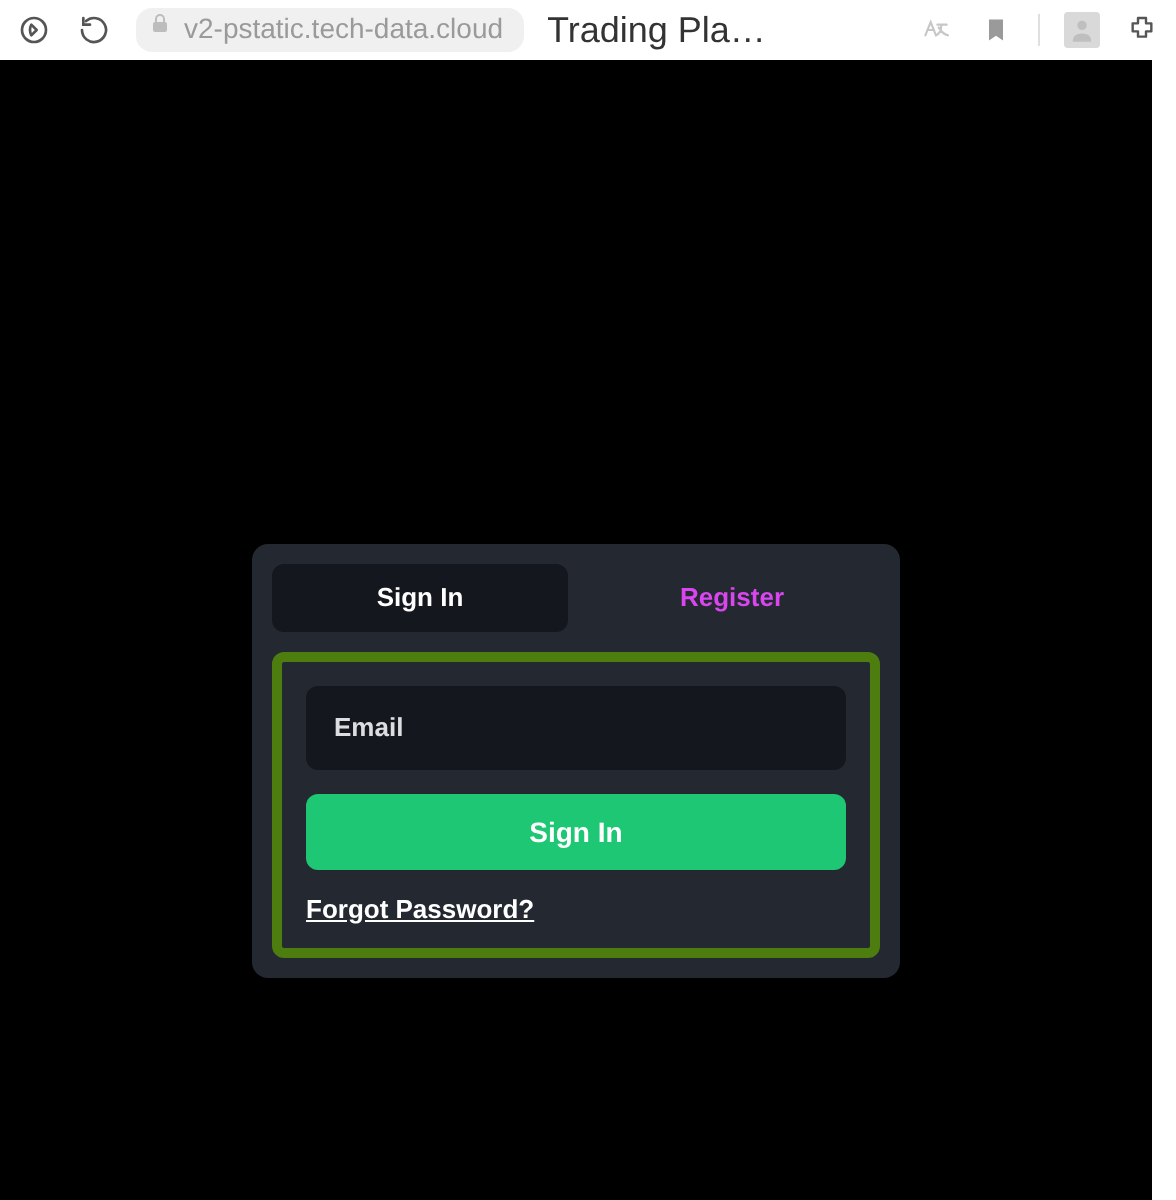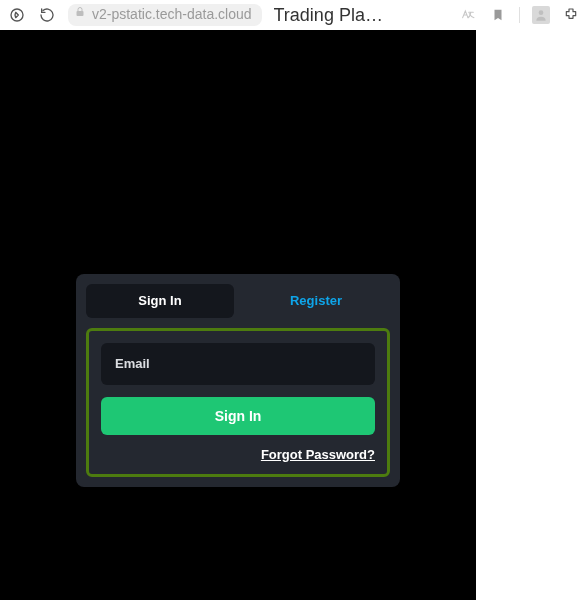--- a/index.html
+++ b/index.html
@@ -49,21 +49,21 @@
   .bar-spacer { flex: 1; }
   .right-icons { display: flex; align-items: center; gap: 12px; color: #bdbdbd; }
   .right-icons .divider { width: 1px; height: 16px; background: #e0e0e0; }
   .avatar-small {
     width: 18px; height: 18px; background: #d9d9d9; border-radius: 2px;
     display: inline-flex; align-items: center; justify-content: center;
   }
 
   
   .page {
-    width: 476px;
+    width: 576px;
     height: 570px;
     background: #000;
     display: flex;
     align-items: center;
     justify-content: center;
     padding-top: 130px;
   }
 
   
   .login-card {
@@ -81,29 +81,29 @@
   .tab {
     flex: 1;
     height: 34px;
     border-radius: 6px;
     display: flex;
     align-items: center;
     justify-content: center;
     font-size: 13px;
     font-weight: 600;
     cursor: pointer;
-    color: #0ea5e9;
+    color: #d946ef;
   }
   .tab.active {
     background: #14171d;
     color: #fff;
   }
 
   .form-box {
-    border: 3px solid #4d7c0f;
+    border: 5px solid #4d7c0f;
     border-radius: 6px;
     padding: 12px;
   }
   .input-wrap {
     position: relative;
     margin-bottom: 10px;
   }
   .text-input {
     width: 100%;
     height: 42px;
@@ -137,21 +137,21 @@
     border: none;
     border-radius: 6px;
     color: #fff;
     font-size: 14px;
     font-weight: 600;
     cursor: pointer;
     margin-top: 2px;
   }
   .forgot {
     display: block;
-    text-align: right;
+    text-align: left;
     color: #fff;
     font-size: 13px;
     font-weight: 600;
     text-decoration: underline;
     margin-top: 12px;
     cursor: pointer;
   }
 </style>
 </head>
 <body>

